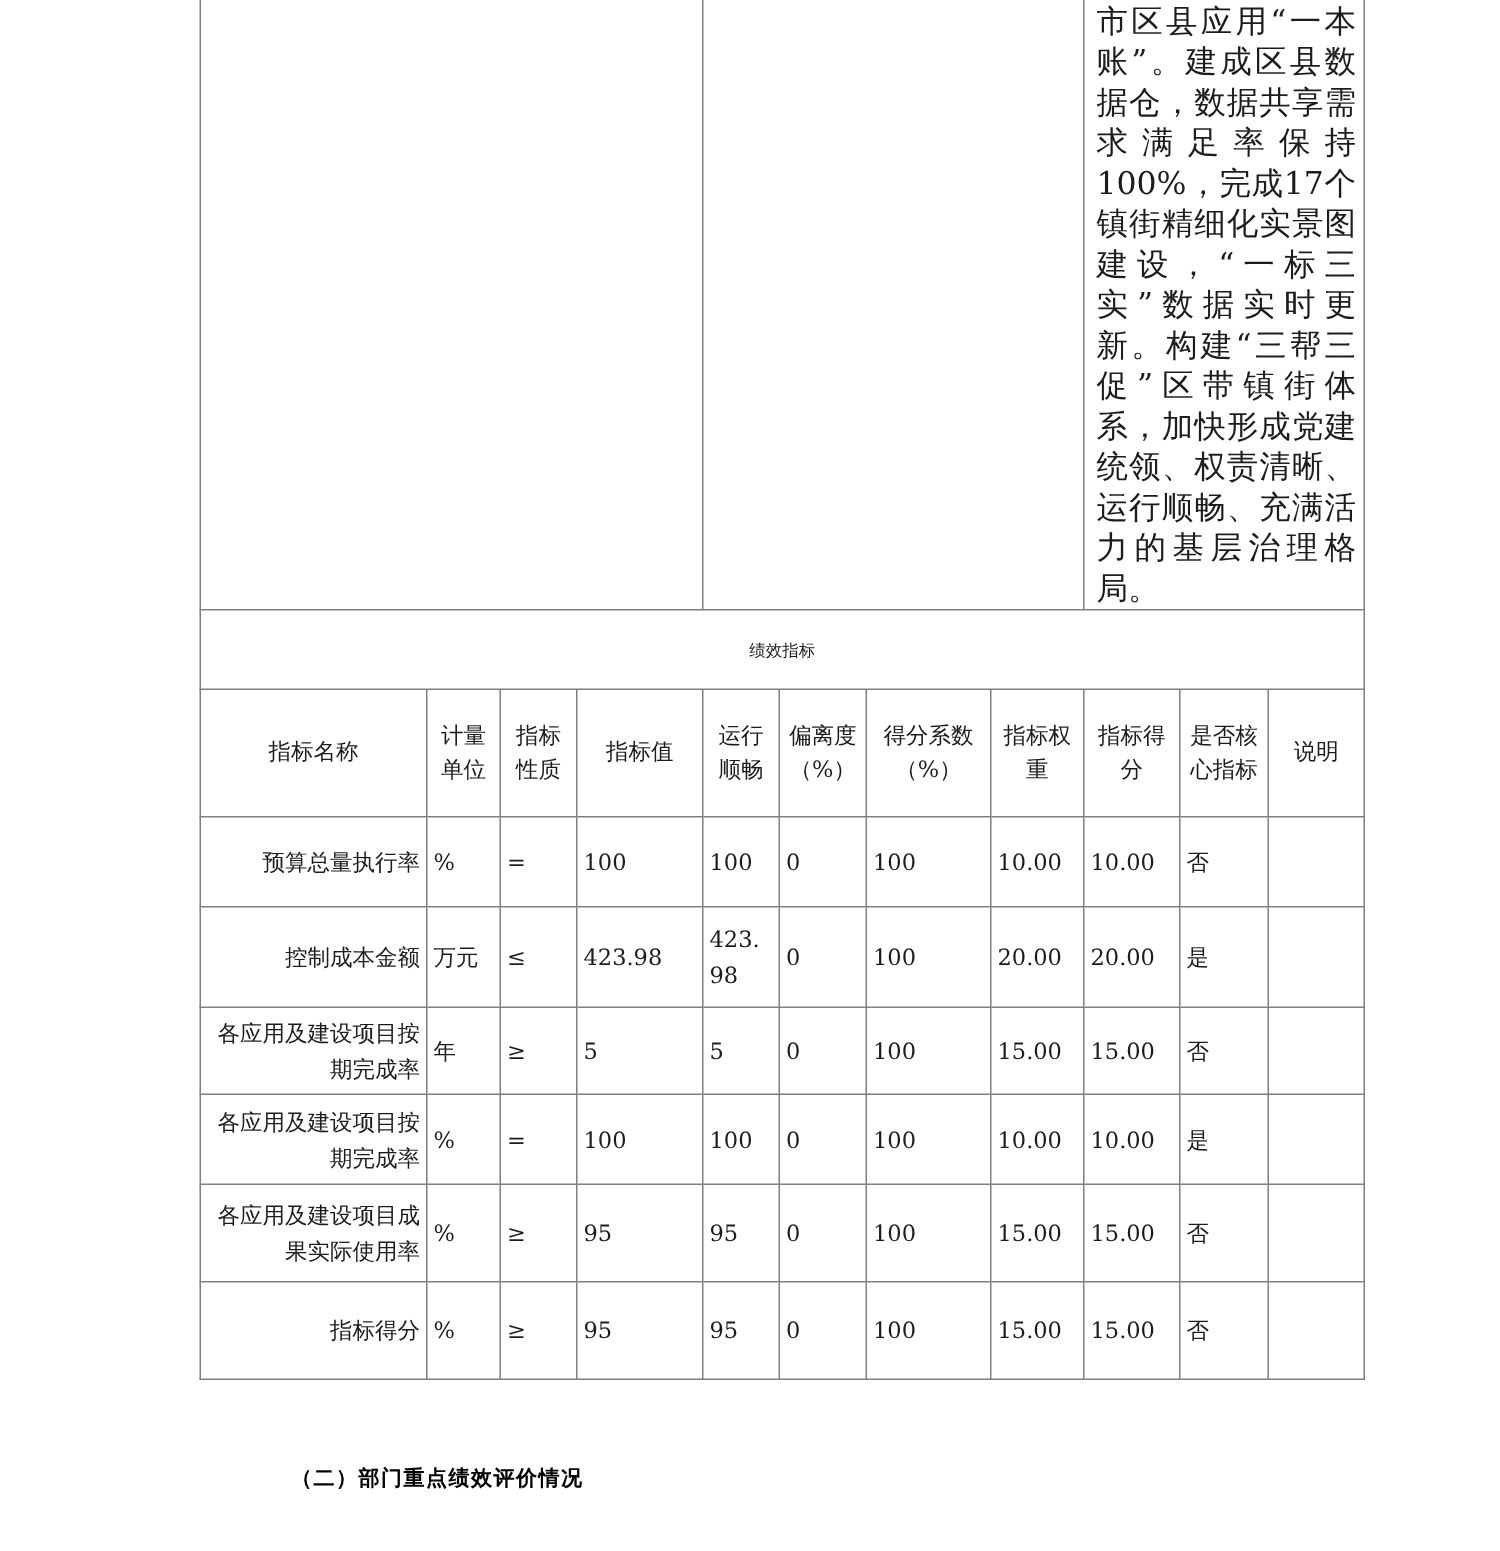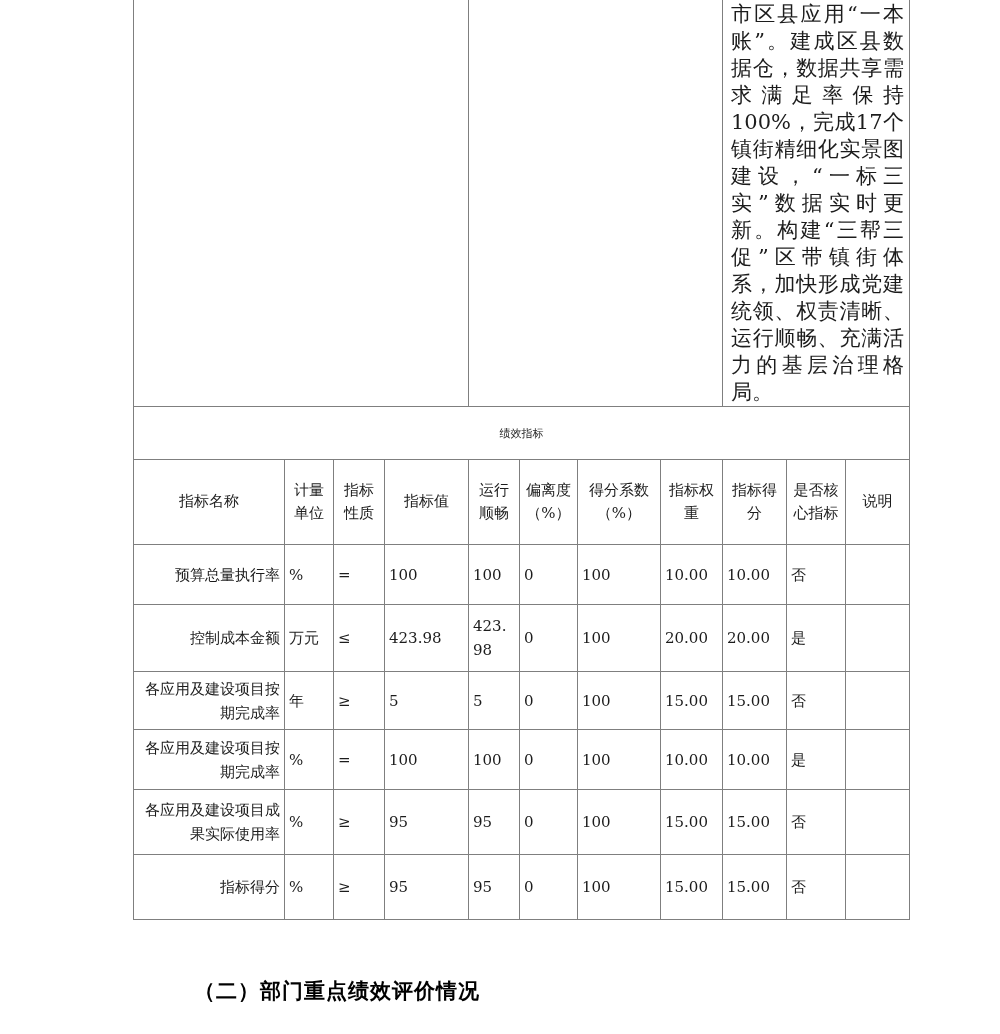--- a/index.html
+++ b/index.html
@@ -75,21 +75,21 @@
   .c-name{text-align:right;padding:2px 16px 2px 3px;}
   .c-unit,.c-nature,.c-core{text-align:left;padding:2px 2px 2px 3px;}
   .c-num{padding:2px 6px 2px 2px;}
   .c-wrap{word-break:break-all;}
   .c-note{padding:2px;}
   
   .footer-heading{
     position:absolute;
     left:194px;top:977px;
     margin:0;
-    font-size:21px;
+    font-size:14px;
     font-weight:bold;
     letter-spacing:1px;
     color:#000000;
     font-family:"DejaVu Serif","Liberation Serif",serif;
   }
 </style>
 </head>
 <body>
 
 <div class="page">

